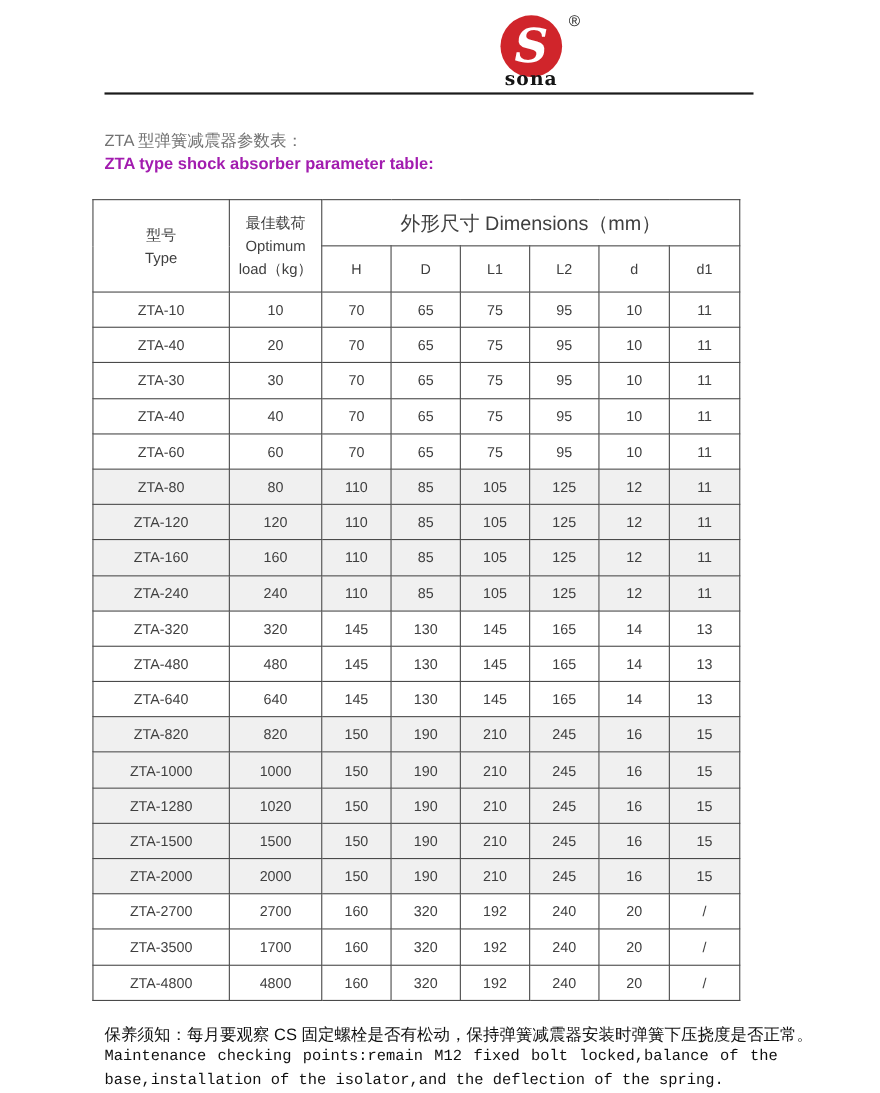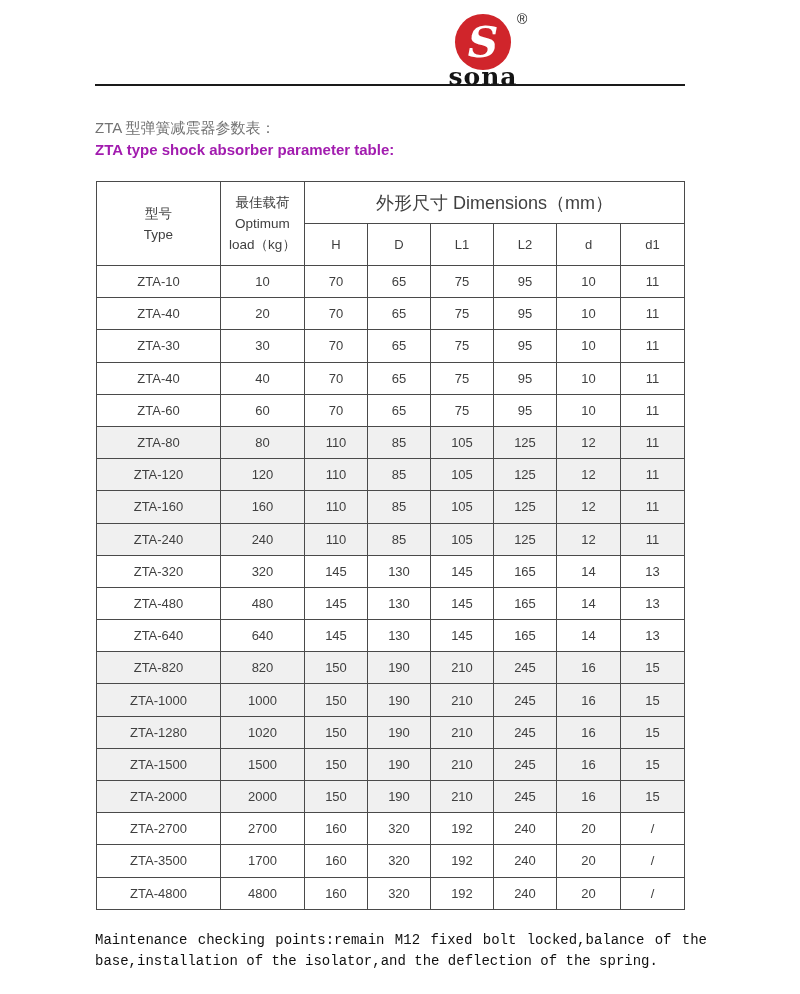--- a/index.html
+++ b/index.html
@@ -22,21 +22,21 @@
     width: 58px; height: 58px;
   }
   .reg-mark {
     position: absolute; top: 11px; left: 517px;
     font-size: 14px; color: #1a1a1a;
   }
   .brand-name {
     position: absolute; top: 62px; left: 446px;
     width: 74px; text-align: center;
     font-family: "DejaVu Serif", "Liberation Serif", serif;
-    font-weight: bold; font-size: 25px; color: #141414;
+    font-weight: bold; font-size: 17px; color: #141414;
     letter-spacing: 1px;
   }
   .company-name {
     position: absolute; top: 22px; left: 519px;
     font-size: 44px; font-weight: bold; color: #0d0d0d;
     letter-spacing: 0px; line-height: 1;
     font-family: "DejaVu Sans", sans-serif;
     white-space: nowrap;
   }
   .header-rule {
@@ -49,21 +49,21 @@
     position: absolute; top: 119px; left: 95px;
     font-size: 15px; color: #737373;
   }
   .title-en {
     position: absolute; top: 141px; left: 95px;
     font-size: 15px; font-weight: bold; color: #a21caf;
   }
 
   
   table.param-table {
-    position: absolute; top: 181px; left: 96px;
+    position: absolute; top: 181px; left: 84px;
     width: 588px;
     border-collapse: collapse; table-layout: fixed;
     font-size: 13px; color: #3f3f3f;
   }
   .param-table th, .param-table td {
     border: 1px solid #4a4a4a;
     text-align: center; vertical-align: middle;
     font-weight: normal;
     background: #ffffff;
     overflow: hidden;
@@ -336,16 +336,17 @@
           <td>320</td>
           <td>192</td>
           <td>240</td>
           <td>20</td>
           <td>/</td>
         </tr>
       </tbody>
   </table>
 
   <div class="footer">
+    <div class="footer-cn">保养须知：每月要观察 CS 固定螺栓是否有松动，保持弹簧减震器安装时弹簧下压挠度是否正常。</div>
     <div class="footer-en">Maintenance checking points:remain M12 fixed bolt locked,balance of the base,installation of the isolator,and the deflection of the spring.</div>
   </div>
 
 </div>
 
 </body></html>

